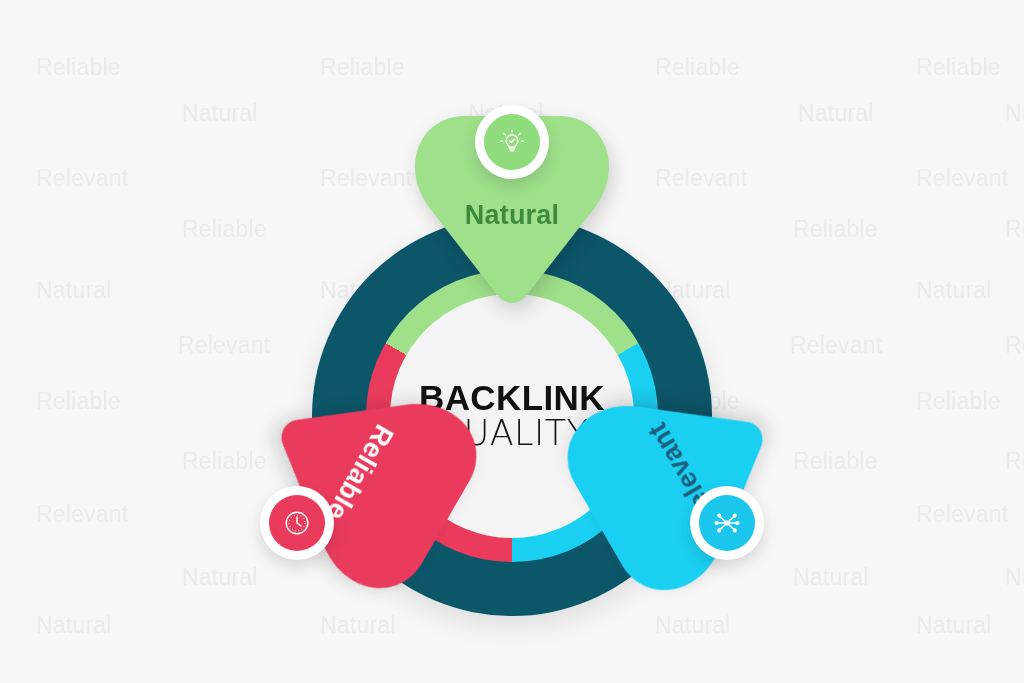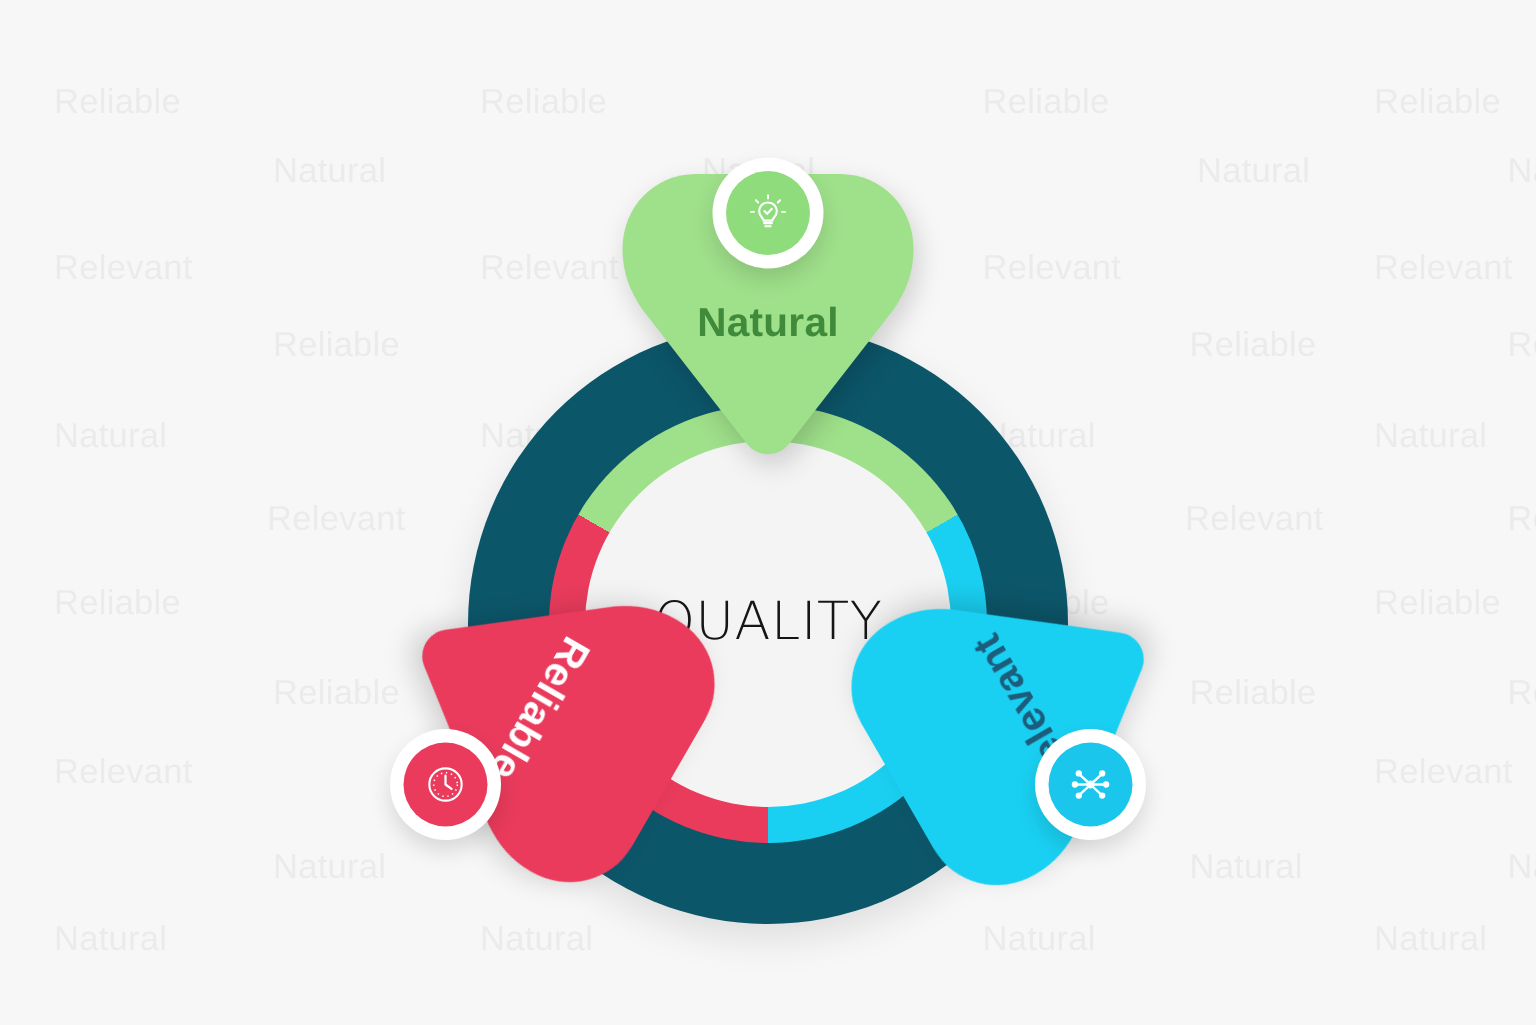--- a/index.html
+++ b/index.html
@@ -185,20 +185,21 @@
     <span class="wm" style="left: 916px; top: 612px;">Natural</span>
   </div>
 
 <div id="stage">
   <div id="diagram">
 
     <div class="ring-outer"></div>
     <div class="ring-inner"></div>
 
     <div class="center-disc">
+      <div class="center-line1">BACKLINK</div>
       <div class="center-line2">QUALITY</div>
     </div>
 
     <div class="petal" id="petal-natural">
       <svg class="blob" viewBox="0 0 200 196" xmlns="http://www.w3.org/2000/svg">
         <path d="M52 6 L148 6 C176 6 197 28 197 56 C197 72 192 84 184 96
                  L114 186 C107 195 93 195 86 186 L16 96 C8 84 3 72 3 56
                  C3 28 24 6 52 6 Z" fill="#9fe08a"></path>
       </svg>
       <div class="plabel">Natural</div>

